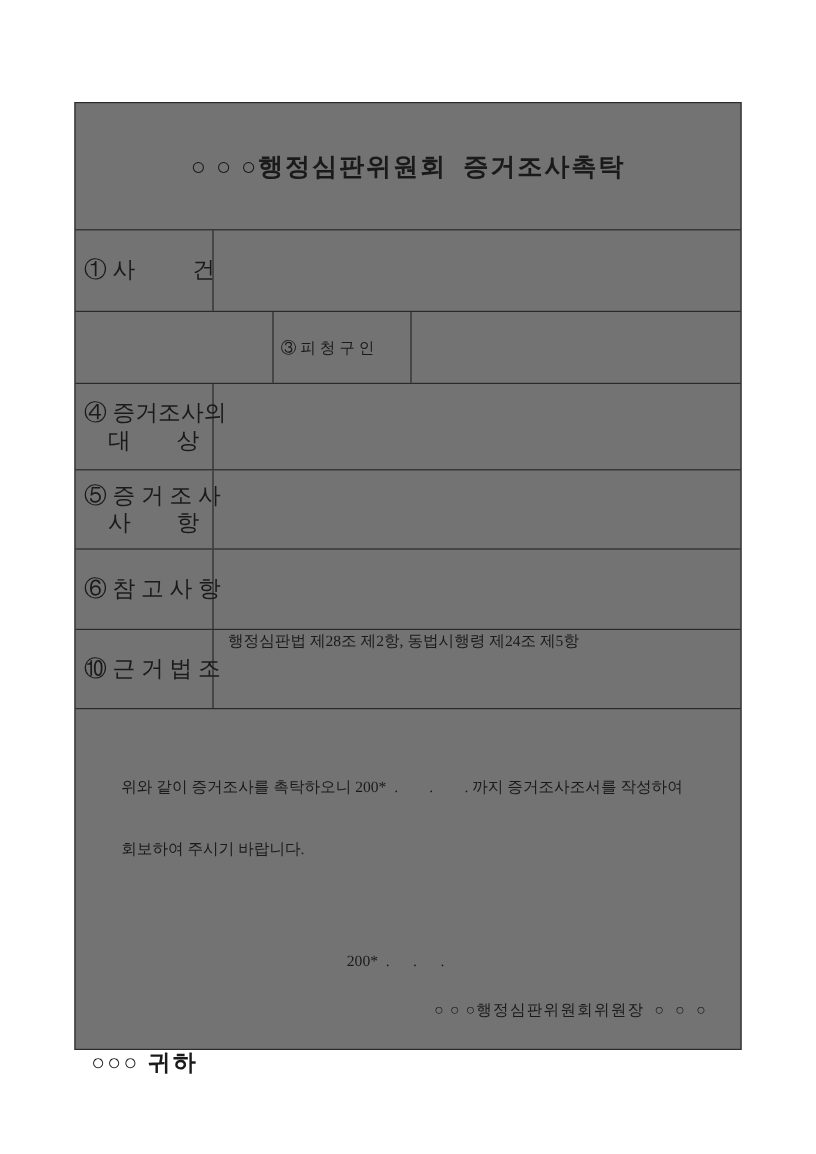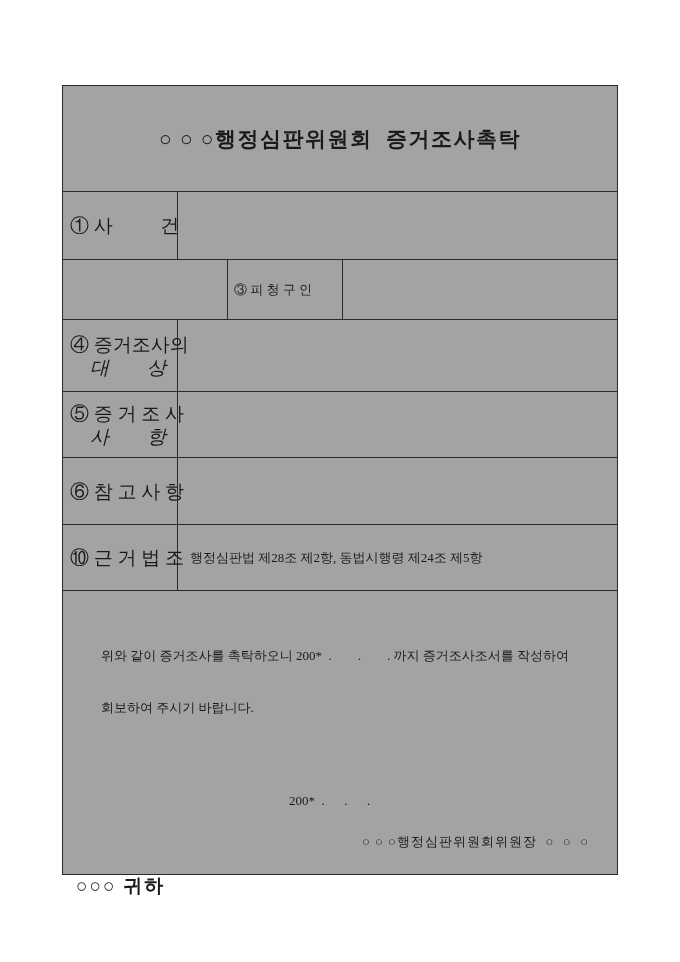--- a/index.html
+++ b/index.html
@@ -14,21 +14,21 @@
     position: relative;
     width: 680px; height: 962px;
     background: #ffffff;
     overflow: hidden;
   }
   .form-box {
     position: absolute;
     left: 62px; top: 85px;
     width: 556px; height: 790px;
     border: 1.6px solid #2a2a2a;
-    background: #a3a3a3;
+    background: #737373;
   }
   .title-section {
     height: 106px;
     border-bottom: 1.2px solid #2a2a2a;
     display: flex; align-items: center; justify-content: center;
   }
   .doc-title {
     font-size: 21px;
     font-weight: bold;
     letter-spacing: 1.5px;
@@ -43,21 +43,21 @@
   .row-legal { height: 66px; }
   .label-cell {
     width: 115px;
     border-right: 1.2px solid #2a2a2a;
     padding: 4px 6px 4px 7px;
     font-size: 19px;
     display: flex; flex-direction: column; justify-content: center;
     white-space: pre;
     line-height: 23px;
   }
-  .label-line2 { padding-left: 20px; font-style: italic; }
+  .label-line2 { padding-left: 20px; }
   .value-cell { flex: 1; position: relative; font-size: 13px; }
   .mid-cell {
     width: 165px;
     border-right: 1.2px solid #2a2a2a;
   }
   .label-cell-2 {
     width: 115px;
     border-right: 1.2px solid #2a2a2a;
     padding: 4px 4px 4px 6px;
     font-size: 13px;
@@ -66,21 +66,21 @@
   }
   .case-prefix {
     position: absolute; top: 8px; left: 23px;
     white-space: pre;
   }
   .case-suffix {
     position: absolute; top: 40px; left: 0; right: 0;
     text-align: center; white-space: pre;
   }
   .legal-value {
-    display: flex; align-items: center;
+    display: flex; align-items: flex-start;
     padding-left: 12px;
     white-space: pre;
   }
   .footer-section {
     position: relative;
     height: 283px;
     font-size: 13px;
   }
   .footer-paragraph {
     padding: 26px 10px 0 12px;

